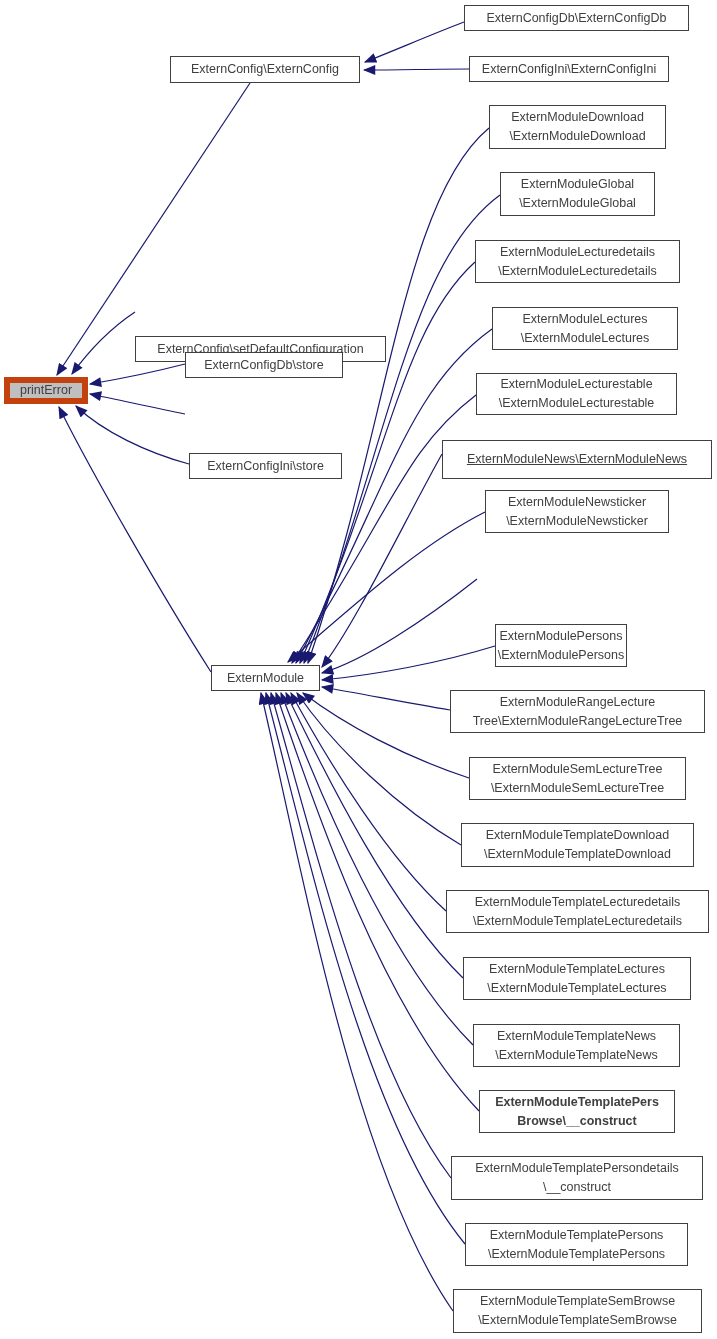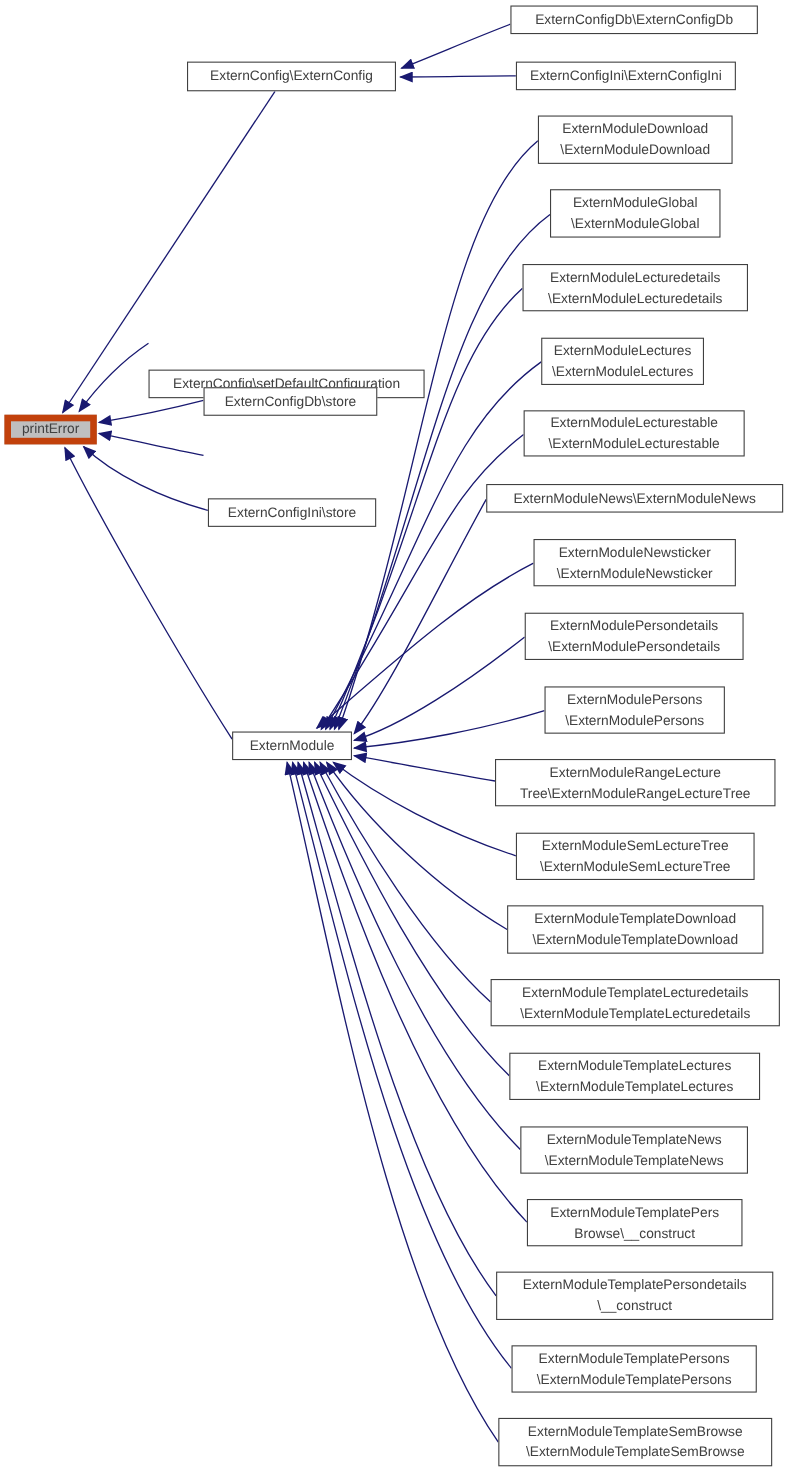--- a/index.html
+++ b/index.html
@@ -88,44 +88,42 @@
     <div class="node" style="left: 135px; top: 300px; width: 251px; height: 26px; margin-top: 36px;">ExternConfig\setDefaultConfiguration</div>
     <div class="node" style="left: 185px; top: 352px; width: 158px; height: 26px;">ExternConfigDb\store</div>
     <div class="node" style="left: 189px; top: 453px; width: 153px; height: 26px;">ExternConfigIni\store</div>
     <div class="node" style="left: 211px; top: 665px; width: 109px; height: 26px;">ExternModule</div>
     <div class="node" style="left: 489px; top: 105px; width: 177px; height: 44px;">ExternModuleDownload
 \ExternModuleDownload</div>
     <div class="node" style="left: 500px; top: 172px; width: 155px; height: 44px;">ExternModuleGlobal
 \ExternModuleGlobal</div>
     <div class="node" style="left: 475px; top: 240px; width: 205px; height: 43px;">ExternModuleLecturedetails
 \ExternModuleLecturedetails</div>
-    <div class="node" style="left: 492px; top: 307px; width: 148px; height: 43px;">ExternModuleLectures
+    <div class="node" style="left: 492px; top: 307px; width: 186px; height: 43px;">ExternModuleLectures
 \ExternModuleLectures</div>
     <div class="node" style="left: 476px; top: 373px; width: 201px; height: 42px;">ExternModuleLecturestable
 \ExternModuleLecturestable</div>
-    <div class="node" style="left: 442px; top: 440px; width: 270px; height: 26px;">ExternModuleNews\ExternModuleNews</div>
+    <div class="node" style="left: 442px; top: 440px; width: 270px; height: 39px; text-decoration: underline;">ExternModuleNews\ExternModuleNews</div>
     <div class="node" style="left: 485px; top: 490px; width: 184px; height: 43px;">ExternModuleNewsticker
 \ExternModuleNewsticker</div>
-    <div class="node" style="left: 477px; top: 557px; width: 199px; height: 43px;">ExternModulePersondetails
-\ExternModulePersondetails</div>
-    <div class="node" style="left: 495px; top: 624px; width: 164px; height: 43px;">ExternModulePersons
+    <div class="node" style="left: 495px; top: 624px; width: 132px; height: 43px;">ExternModulePersons
 \ExternModulePersons</div>
     <div class="node" style="left: 450px; top: 690px; width: 255px; height: 43px;">ExternModuleRangeLecture
 Tree\ExternModuleRangeLectureTree</div>
     <div class="node" style="left: 469px; top: 757px; width: 217px; height: 43px;">ExternModuleSemLectureTree
 \ExternModuleSemLectureTree</div>
     <div class="node" style="left: 461px; top: 823px; width: 233px; height: 44px;">ExternModuleTemplateDownload
 \ExternModuleTemplateDownload</div>
     <div class="node" style="left: 446px; top: 890px; width: 263px; height: 43px;">ExternModuleTemplateLecturedetails
 \ExternModuleTemplateLecturedetails</div>
     <div class="node" style="left: 463px; top: 957px; width: 228px; height: 43px;">ExternModuleTemplateLectures
 \ExternModuleTemplateLectures</div>
     <div class="node" style="left: 473px; top: 1024px; width: 207px; height: 43px;">ExternModuleTemplateNews
 \ExternModuleTemplateNews</div>
-    <div class="node" style="left: 479px; top: 1090px; width: 196px; height: 43px;">ExternModuleTemplatePers
+    <div class="node" style="left: 479px; top: 1090px; width: 196px; height: 43px; font-weight: bold;">ExternModuleTemplatePers
 Browse\__construct</div>
     <div class="node" style="left: 451px; top: 1156px; width: 252px; height: 44px;">ExternModuleTemplatePersondetails
 \__construct</div>
     <div class="node" style="left: 465px; top: 1223px; width: 223px; height: 43px;">ExternModuleTemplatePersons
 \ExternModuleTemplatePersons</div>
     <div class="node" style="left: 453px; top: 1289px; width: 249px; height: 44px;">ExternModuleTemplateSemBrowse
 \ExternModuleTemplateSemBrowse</div>
   </div>
 
 </body></html>

